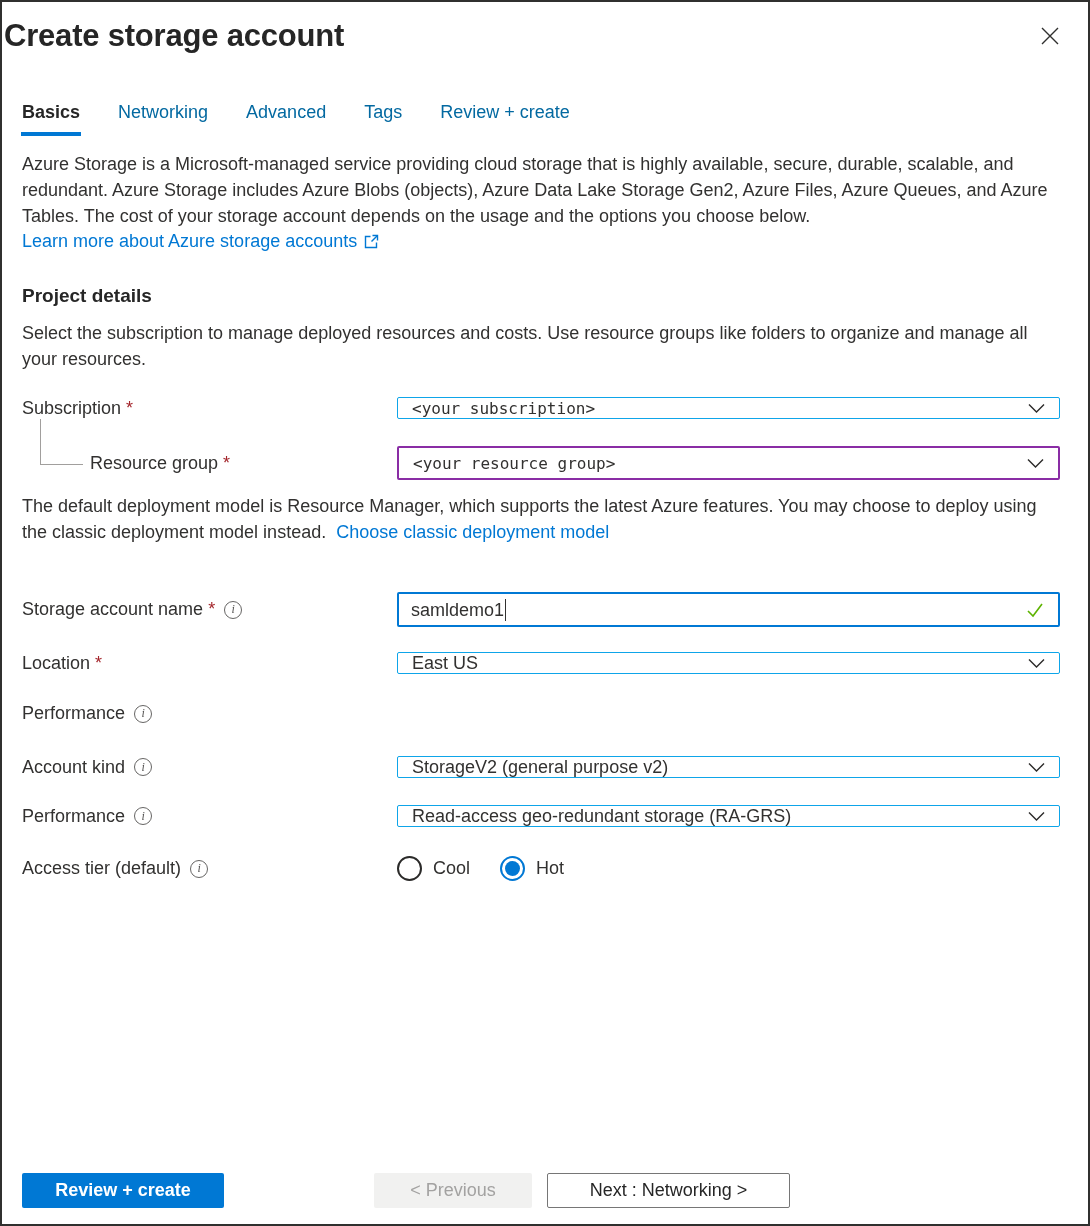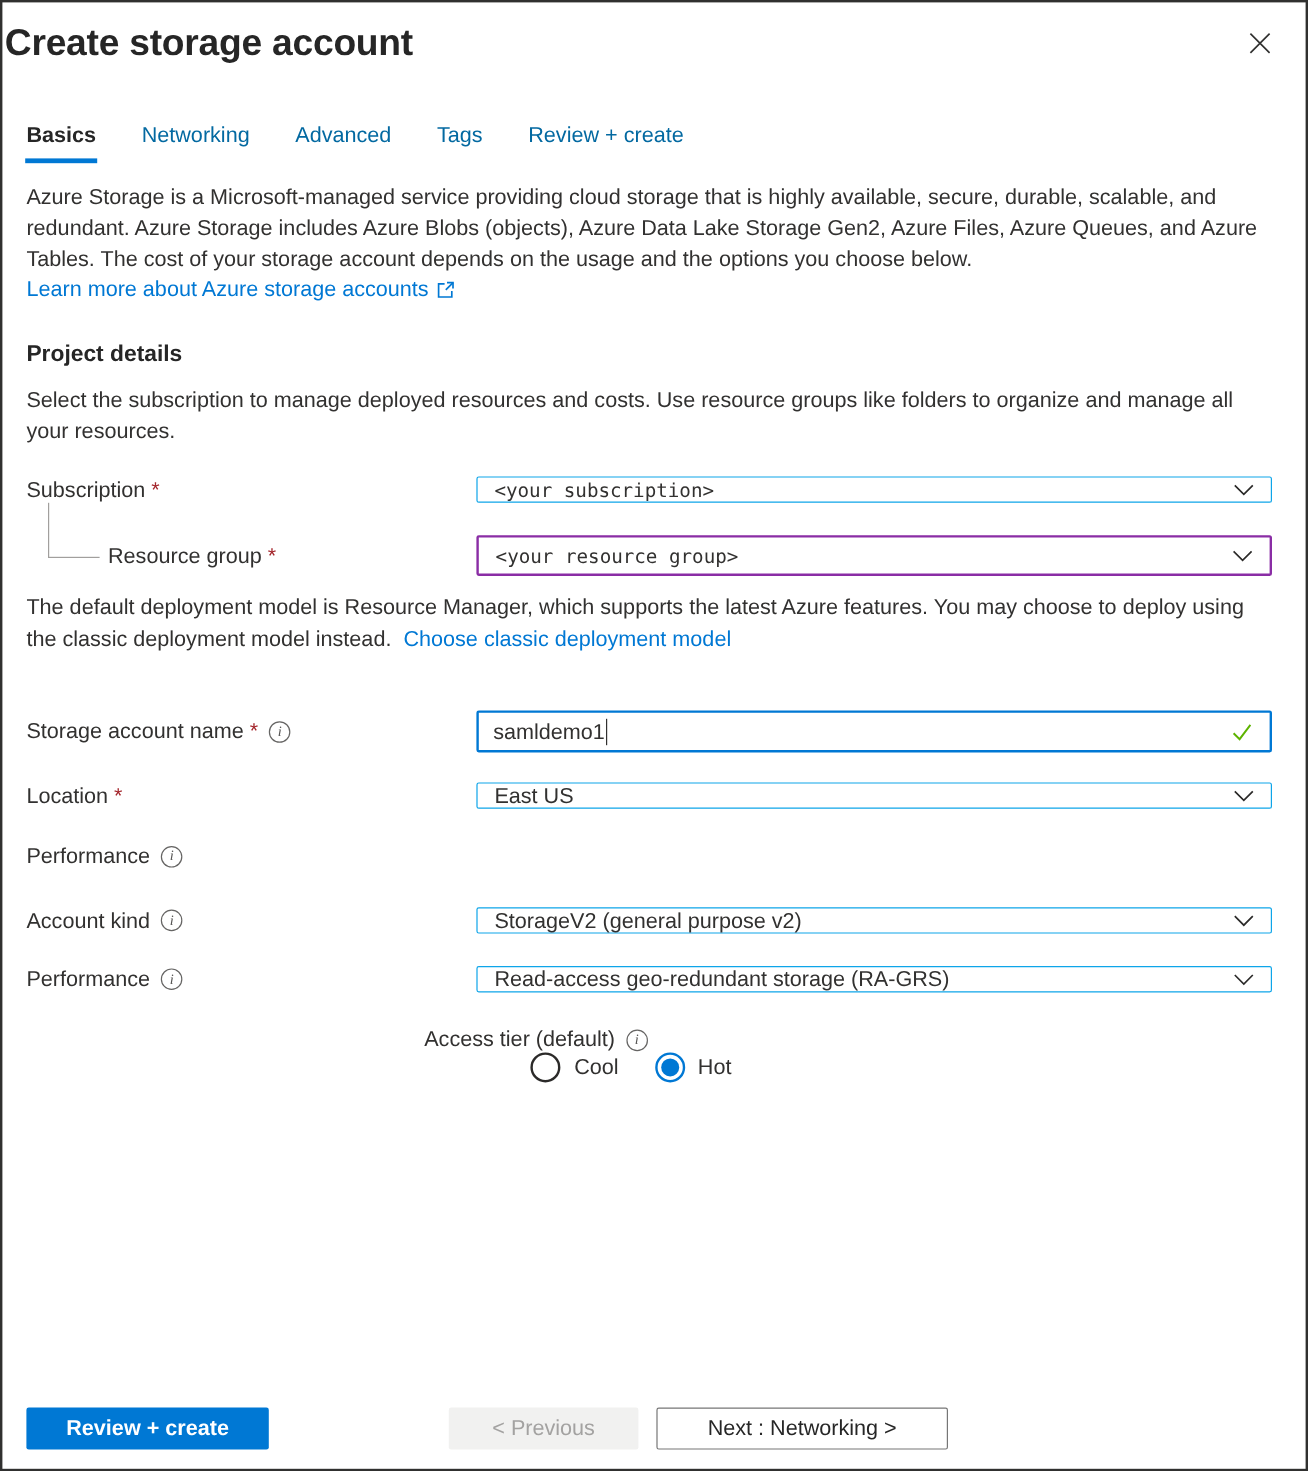--- a/index.html
+++ b/index.html
@@ -247,21 +247,21 @@
       <div class="field-col">
         <div class="dropdown">
           <span>Read-access geo-redundant storage (RA-GRS)</span>
           <svg width="17" height="11" viewBox="0 0 17 11">
             <path d="M1 1.5 L8.5 9 L16 1.5" stroke="#2b2a29" stroke-width="1.4" fill="none"></path>
           </svg>
         </div>
       </div>
     </div>
 
-    <div class="row" style="margin-top:29px;flex-direction:column;">
+    <div class="row" style="margin-top:29px;">
       <div class="label-col">
         <span>Access tier (default)</span>
         <span class="info-icon">i</span>
       </div>
       <div class="field-col">
         <div class="radio-group">
           <div class="radio-option">
             <span class="radio"></span>
             <span>Cool</span>
           </div>

